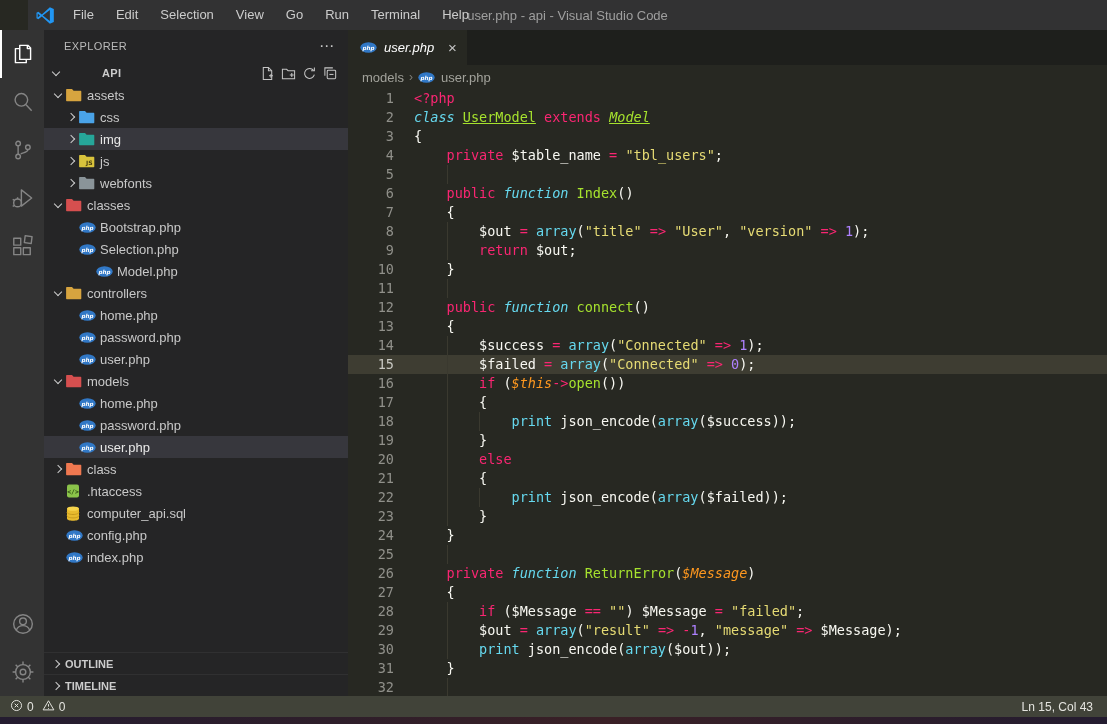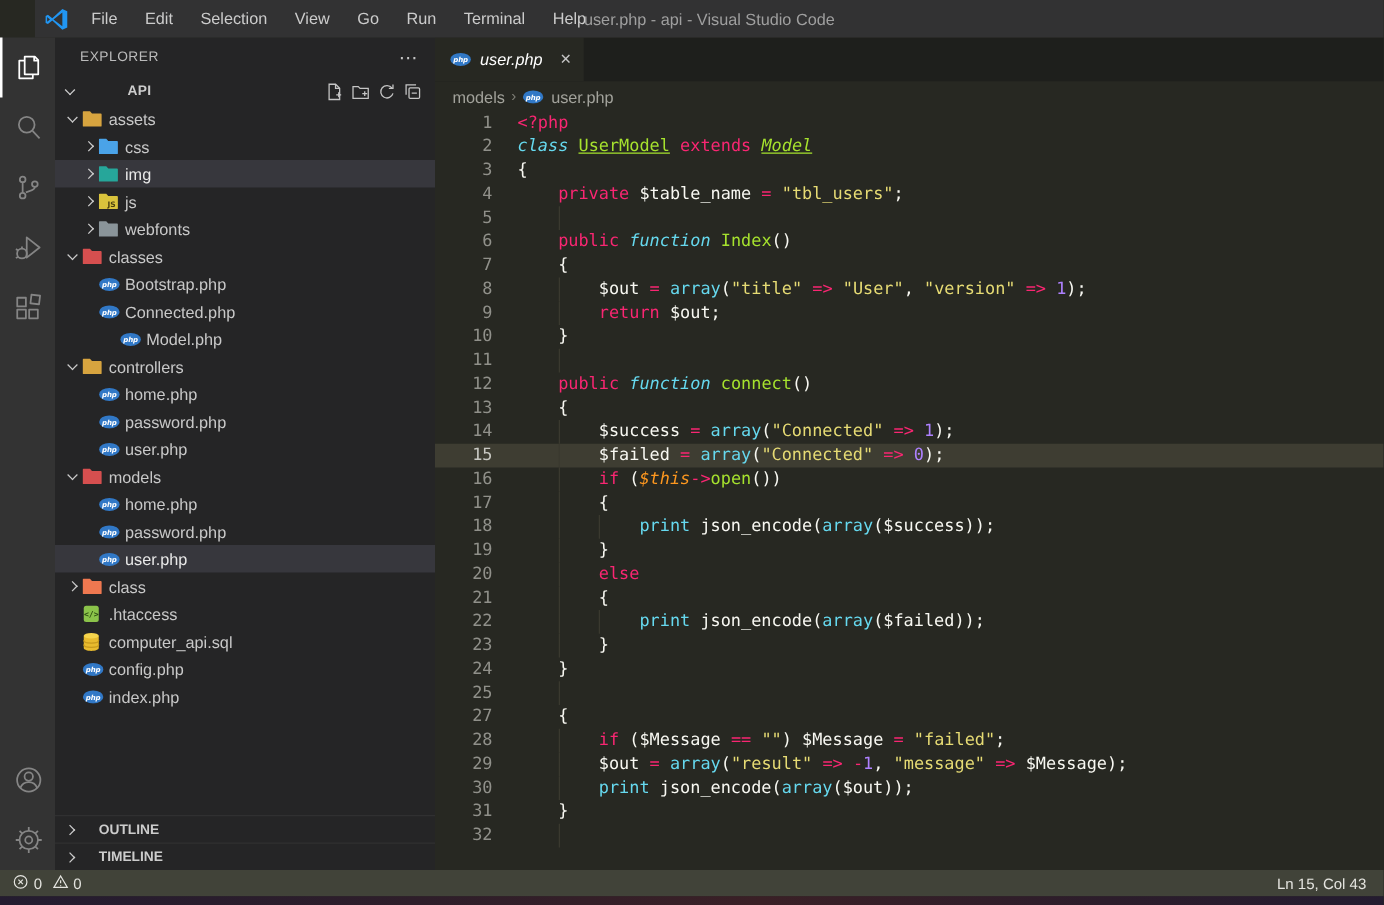--- a/index.html
+++ b/index.html
@@ -36,21 +36,21 @@
   .trow.sel { background:#37373d; color:#e8e8e8; }
   .twisty { width:16px; display:flex; justify-content:center; flex:0 0 16px; }
   .ticon16 { width:18px; display:flex; align-items:center; flex:0 0 18px; }
   .tlab { margin-left:3px; }
   .chev { display:inline-block; width:8px; height:8px; }
   .chev::before { content:''; display:block; width:5px; height:5px;
      border-right:1.2px solid #cccccc; border-bottom:1.2px solid #cccccc; margin:0 auto; }
   .chev.down::before { transform:rotate(45deg); margin-top:0px; }
   .chev.right::before { transform:rotate(-45deg); margin-top:1px; }
   .sb-panel { height:22px; display:flex; align-items:center; font-size:11px; font-weight:bold;
-     border-top:1px solid #303031; padding-left:8px; gap:19px; color:#cccccc; cursor:pointer; }
+     border-top:1px solid #303031; padding-left:8px; gap:5px; color:#cccccc; cursor:pointer; }
 
   
   .editor { flex:1; display:flex; flex-direction:column; background:#272822; min-width:0; }
   .tabbar { height:35px; background:#1e1f1c; display:flex; }
   .tab { height:35px; background:#272822; display:flex; align-items:center; padding:0 10px 0 12px; gap:6px; cursor:pointer; }
   .tlabel { color:#ffffff; font-size:13px; font-style:italic; }
   .tclose { color:#c5c5c5; font-size:15px; margin-left:8px; cursor:pointer; line-height:1; }
   .breadcrumb { height:24px; display:flex; align-items:center; padding-left:14px; gap:5px; font-size:13px; color:#a2a29b; }
   .bc { cursor:pointer; }
   .bcsep { color:#7e7e76; font-size:12px; }
@@ -272,21 +272,21 @@
           <span class="tlab">Bootstrap.php</span>
         </div>
         <div class="trow" style="padding-left: 19px;">
           <span class="twisty"></span>
           <span class="ticon16">
             <svg width="17" height="11" viewBox="0 0 17 11">
               <ellipse cx="8.5" cy="5.5" rx="8.2" ry="5.2" fill="#3178c6"></ellipse>
               <text x="8.5" y="7.8" font-size="5.6" font-style="italic" font-weight="bold" fill="#ffffff" text-anchor="middle" font-family="DejaVu Sans,sans-serif">php</text>
             </svg>
           </span>
-          <span class="tlab">Connected.php</span>
+          <span class="tlab">Selection.php</span>
         </div>
         <div class="trow" style=" margin-left: 36px;">
           <span class="twisty"></span>
           <span class="ticon16">
             <svg width="17" height="11" viewBox="0 0 17 11">
               <ellipse cx="8.5" cy="5.5" rx="8.2" ry="5.2" fill="#3178c6"></ellipse>
               <text x="8.5" y="7.8" font-size="5.6" font-style="italic" font-weight="bold" fill="#ffffff" text-anchor="middle" font-family="DejaVu Sans,sans-serif">php</text>
             </svg>
           </span>
           <span class="tlab">Model.php</span>
@@ -479,20 +479,21 @@
         <div class="cl"><span class="ln">16</span><i class="guide" style="left: calc(4ch + 66px);"></i><span class="tok-pl">        </span><span class="tok-k">if</span><span class="tok-pl"> (</span><span class="tok-o">$this</span><span class="tok-k">-&gt;</span><span class="tok-fn">open</span><span class="tok-pl">())</span></div>
         <div class="cl"><span class="ln">17</span><i class="guide" style="left: calc(4ch + 66px);"></i><span class="tok-pl">        {</span></div>
         <div class="cl"><span class="ln">18</span><i class="guide" style="left: calc(4ch + 66px);"></i><i class="guide" style="left: calc(8ch + 66px);"></i><span class="tok-pl">            </span><span class="tok-b">print</span><span class="tok-pl"> json_encode(</span><span class="tok-b">array</span><span class="tok-pl">($success));</span></div>
         <div class="cl"><span class="ln">19</span><i class="guide" style="left: calc(4ch + 66px);"></i><span class="tok-pl">        }</span></div>
         <div class="cl"><span class="ln">20</span><i class="guide" style="left: calc(4ch + 66px);"></i><span class="tok-pl">        </span><span class="tok-k">else</span></div>
         <div class="cl"><span class="ln">21</span><i class="guide" style="left: calc(4ch + 66px);"></i><span class="tok-pl">        {</span></div>
         <div class="cl"><span class="ln">22</span><i class="guide" style="left: calc(4ch + 66px);"></i><i class="guide" style="left: calc(8ch + 66px);"></i><span class="tok-pl">            </span><span class="tok-b">print</span><span class="tok-pl"> json_encode(</span><span class="tok-b">array</span><span class="tok-pl">($failed));</span></div>
         <div class="cl"><span class="ln">23</span><i class="guide" style="left: calc(4ch + 66px);"></i><span class="tok-pl">        }</span></div>
         <div class="cl"><span class="ln">24</span><span class="tok-pl">    }</span></div>
         <div class="cl"><span class="ln">25</span><i class="guide" style="left: calc(4ch + 66px);"></i></div>
+        <div class="cl"><span class="ln">26</span><span class="tok-pl">    </span><span class="tok-k">private</span><span class="tok-pl"> </span><span class="tok-kt">function</span><span class="tok-pl"> </span><span class="tok-fn">ReturnError</span><span class="tok-pl">(</span><span class="tok-o">$Message</span><span class="tok-pl">)</span></div>
         <div class="cl"><span class="ln">27</span><span class="tok-pl">    {</span></div>
         <div class="cl"><span class="ln">28</span><i class="guide" style="left: calc(4ch + 66px);"></i><span class="tok-pl">        </span><span class="tok-k">if</span><span class="tok-pl"> ($Message </span><span class="tok-k">==</span><span class="tok-pl"> </span><span class="tok-s">""</span><span class="tok-pl">) $Message </span><span class="tok-k">=</span><span class="tok-pl"> </span><span class="tok-s">"failed"</span><span class="tok-pl">;</span></div>
         <div class="cl"><span class="ln">29</span><i class="guide" style="left: calc(4ch + 66px);"></i><span class="tok-pl">        $out </span><span class="tok-k">=</span><span class="tok-pl"> </span><span class="tok-b">array</span><span class="tok-pl">(</span><span class="tok-s">"result"</span><span class="tok-pl"> </span><span class="tok-k">=&gt;</span><span class="tok-pl"> </span><span class="tok-k">-</span><span class="tok-n">1</span><span class="tok-pl">, </span><span class="tok-s">"message"</span><span class="tok-pl"> </span><span class="tok-k">=&gt;</span><span class="tok-pl"> </span><span class="tok-pl">$Message</span><span class="tok-pl">);</span></div>
         <div class="cl"><span class="ln">30</span><i class="guide" style="left: calc(4ch + 66px);"></i><span class="tok-pl">        </span><span class="tok-b">print</span><span class="tok-pl"> json_encode(</span><span class="tok-b">array</span><span class="tok-pl">($out));</span></div>
         <div class="cl"><span class="ln">31</span><span class="tok-pl">    }</span></div>
         <div class="cl"><span class="ln">32</span><i class="guide" style="left: calc(4ch + 66px);"></i></div>
       </div>
   </div>
 </div>
 

